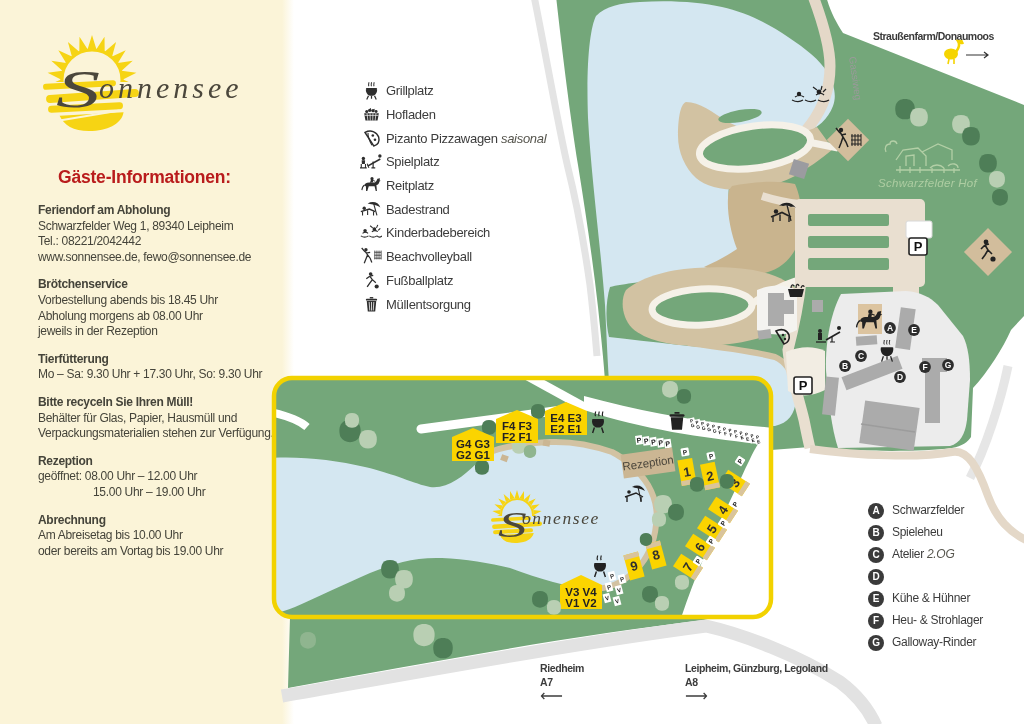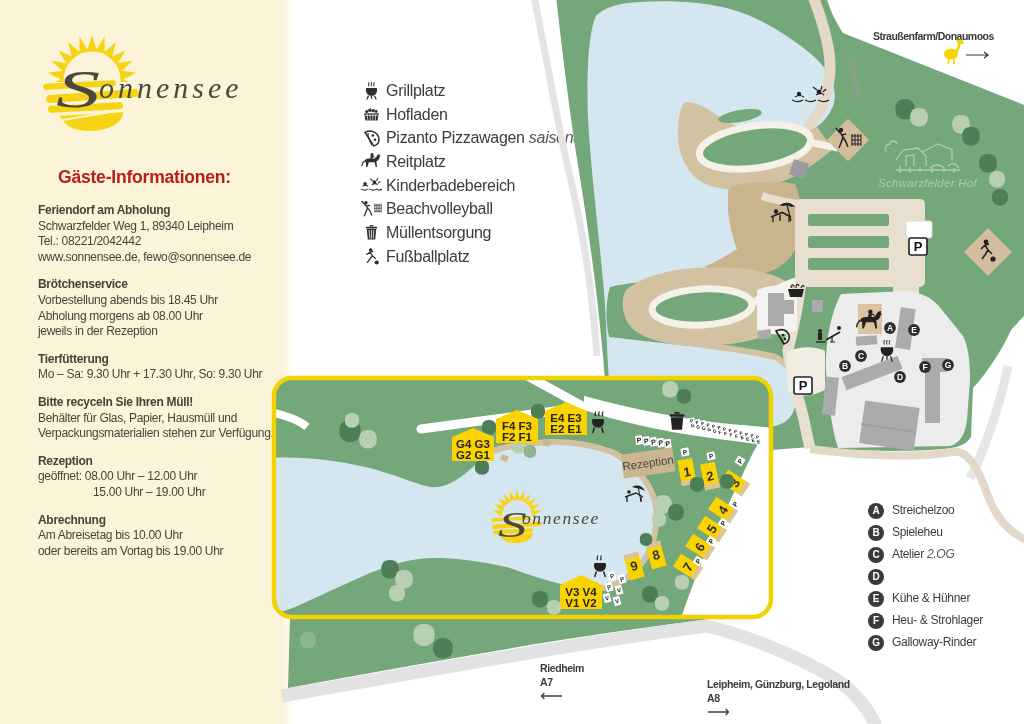--- a/index.html
+++ b/index.html
@@ -2,21 +2,21 @@
 <html><head>
 <meta charset="utf-8">
 <style>
   html,body{margin:0;padding:0;}
   body{width:1024px;height:724px;position:relative;overflow:hidden;background:#fff;
        font-family:"Liberation Sans",sans-serif;}
   .abs{position:absolute;}
   .lp{color:#45443a;font-size:12px;line-height:15.6px;letter-spacing:-0.3px;}
   .lp b{font-weight:bold;}
   .sec{margin-bottom:12px;}
-  .leg{color:#3c3c3c;font-size:16px;letter-spacing:-0.3px;}
+  .leg{color:#3c3c3c;font-size:13px;letter-spacing:-0.3px;}
   .legrow{display:flex;align-items:center;height:23.7px;}
   .legrow .ic{width:26px;flex:0 0 26px;display:flex;justify-content:center;}
   .legrow .tx{margin-left:2px;}
   .ag{color:#3c3c3c;font-size:12px;letter-spacing:-0.3px;}
   .agrow{display:flex;margin-bottom:6px;}
   .agc{width:16px;height:16px;border-radius:50%;background:#3a3a3a;color:#fff;
        font-size:10px;font-weight:bold;text-align:center;line-height:16px;flex:0 0 16px;}
   .agt{margin-left:8px;line-height:15px;}
   i.lt{color:#55544c;}
 </style>
@@ -112,29 +112,60 @@
             <circle cx="4" cy="1.5" r="1.5" fill="#2e2e2e"></circle>
           </g>
         </svg>
       </span>
       <span class="tx">Pizanto Pizzawagen <i class="lt">saisonal</i></span>
     </div>
   <div class="legrow">
       <span class="ic">
         <svg width="22" height="19" viewBox="-13 -11 26 22">
 <g fill="#2e2e2e">
+            <circle cx="-9" cy="-3.5" r="2"></circle>
+            <path d="M-11,-1.5 L-7,-1.5 L-7.2,3 L-10.8,3 Z"></path>
+<path d="M-11.5,3 L-11.5,7 M-6.5,3 L-6.5,7 M-13,7.5 L-5,7.5" stroke="#2e2e2e" stroke-width="1.3" fill="none"></path>
+<path d="M-4,5.5 L11,-3" stroke="#2e2e2e" stroke-width="1.9" fill="none"></path>
+<circle cx="10.5" cy="-6.5" r="2"></circle>
+            <circle cx="-3,5" cy="2" r="0"></circle>
+<path d="M2.5,0 L2.5,7 M0.5,7.5 L5,7.5" stroke="#2e2e2e" stroke-width="1.4" fill="none"></path>
+<path d="M-4.5,2.5 L-2.5,7.5" stroke="#2e2e2e" stroke-width="1.2" fill="none"></path>
+          </g>
+        </svg>
+      </span>
+      <span class="tx">Spielplatz</span>
+    </div>
+  <div class="legrow">
+      <span class="ic">
+        <svg width="22" height="19" viewBox="-13 -11 26 22">
+<g fill="#2e2e2e">
 <path d="M-7.5,0.5 C-8,-2 -6,-3.5 -2,-3.5 L3,-3.5 C5,-3.5 6,-4.5 6.8,-6.2 L7.6,-8 L10.6,-8.6 L10.2,-6 L11.5,-5.6 L10,-4.8 C9.6,-2.4 8.4,-1 6.4,-0.6 L7,6.5 L5.6,6.5 L4.2,1 L-2.6,1 L-4.4,6.5 L-5.8,6.5 L-6,0.8 Z"></path>
 <path d="M-7.5,-0.5 C-9.5,0.5 -10.5,3 -10.8,5.5" stroke="#2e2e2e" stroke-width="1.2" fill="none"></path>
 <circle cx="1.2" cy="-8" r="1.9"></circle>
 <path d="M-0.2,-6.6 L2.6,-6.6 L2.2,-3.4 L0,-3.4 Z"></path>
 <path d="M2.4,-6 L5,-5 M0,-5.8 L-0.6,-2.8" stroke="#2e2e2e" stroke-width="1" fill="none"></path>
 </g>
         </svg>
       </span>
       <span class="tx">Reitplatz</span>
+    </div>
+  <div class="legrow">
+      <span class="ic">
+        <svg width="22" height="19" viewBox="-13 -11 26 22">
+<g fill="#2e2e2e">
+            <path d="M-4,-7 C2,-10.5 9,-8.5 11,-2.5 C5,-6 -1,-6 -4,-7 Z"></path>
+<path d="M3,-7.5 L7,7" stroke="#2e2e2e" stroke-width="1.3" fill="none"></path>
+<circle cx="-8" cy="-1.5" r="2"></circle>
+<path d="M-12,2.5 L-2,-0.5 L5,2.5" stroke="#2e2e2e" stroke-width="1.7" fill="none"></path>
+<path d="M-10,2.5 L-10,7 M3,2.5 L3,7 M-4,1 L-4,6.5" stroke="#2e2e2e" stroke-width="1.3" fill="none"></path>
+          </g>
+        </svg>
+      </span>
+      <span class="tx">Badestrand</span>
     </div>
   <div class="legrow">
       <span class="ic">
         <svg width="22" height="19" viewBox="-13 -11 26 22">
 <g fill="#2e2e2e">
             <circle cx="-7" cy="-2" r="2.1"></circle>
 <path d="M-10,1 C-8,-0.5 -5,-0.5 -3.5,1 M-12,4 C-9,6 -6,6 -3,4 M-2,4 C1,6 4,6 7,4" stroke="#2e2e2e" stroke-width="1.3" fill="none"></path>
 <circle cx="4" cy="-4" r="2.2"></circle>
 <path d="M1,-1 C3.5,-2.5 6,-2.5 8,-1 M-1,-8 L2,-5.5 M8,-9 L6.5,-5.5 M11,-5 L8.5,-2.5" stroke="#2e2e2e" stroke-width="1.3" fill="none"></path>
 <path d="M7,4 C9,6 11,6 13,4" stroke="#2e2e2e" stroke-width="1.3" fill="none"></path>
@@ -152,40 +183,40 @@
 <path d="M4,-5 L12,-5 M4,-1.5 L12,-1.5 M4,2 L12,2 M4.5,-7 L4.5,3.5 M7,-7 L7,3.5 M9.5,-7 L9.5,3.5 M12,-7 L12,3.5" stroke="#2e2e2e" stroke-width="0.9" fill="none"></path>
           </g>
         </svg>
       </span>
       <span class="tx">Beachvolleyball</span>
     </div>
   <div class="legrow">
       <span class="ic">
         <svg width="19" height="19" viewBox="-11 -11 22 22">
 <g fill="#2e2e2e">
+            <circle cx="-1" cy="-7.5" r="2.1"></circle>
+<path d="M-2,-5 L1,-1 L-2,3 L-5,7.5 M1,-1 L5,2.5 M-2,-5 L-6,-2 M-2,-5 L2,-6" stroke="#2e2e2e" stroke-width="1.5" fill="none"></path>
+<circle cx="6" cy="7" r="2.4"></circle>
+          </g>
+        </svg>
+      </span>
+      <span class="tx">Fußballplatz</span>
+    </div>
+  <div class="legrow">
+      <span class="ic">
+        <svg width="19" height="19" viewBox="-11 -11 22 22">
+<g fill="#2e2e2e">
             <path d="M-5.5,-4 L5.5,-4 L4.3,8 L-4.3,8 Z"></path>
 <rect x="-6.5" y="-6.8" width="13" height="2.2" rx="1"></rect>
 <path d="M-2,-7.8 L2,-7.8" stroke="#2e2e2e" stroke-width="1.6"></path>
 <path d="M-2.7,-3 L-2,7 M0,-3 L0,7 M2.7,-3 L2,7" stroke="#fff" stroke-width="0.9" fill="none"></path>
           </g>
         </svg>
       </span>
       <span class="tx">Müllentsorgung</span>
-    </div>
-  <div class="legrow">
-      <span class="ic">
-        <svg width="19" height="19" viewBox="-11 -11 22 22">
-<g fill="#2e2e2e">
-            <circle cx="-1" cy="-7.5" r="2.1"></circle>
-<path d="M-2,-5 L1,-1 L-2,3 L-5,7.5 M1,-1 L5,2.5 M-2,-5 L-6,-2 M-2,-5 L2,-6" stroke="#2e2e2e" stroke-width="1.5" fill="none"></path>
-<circle cx="6" cy="7" r="2.4"></circle>
-          </g>
-        </svg>
-      </span>
-      <span class="tx">Fußballplatz</span>
     </div>
 </div>
 
 <svg class="abs" style="left:0;top:0;" width="1024" height="724" viewBox="0 0 1024 724" id="mapsvg">
 <defs>
       <clipPath id="insetclip">
         <rect x="274" y="378" width="497" height="239" rx="18"></rect>
       </clipPath>
     </defs>
 
@@ -803,21 +834,21 @@
 
 </g>
 
 <rect x="274" y="378" width="497" height="239" rx="18" fill="none" stroke="#f2d200" stroke-width="4.5"></rect>
 
 </svg>
 
 <div class="abs ag" style="left:868px;top:503px;">
   <div class="agrow">
       <span class="agc">A</span>
-      <span class="agt">Streichelzoo</span>
+      <span class="agt">Schwarzfelder</span>
     </div>
   <div class="agrow">
       <span class="agc">B</span>
       <span class="agt">Spieleheu</span>
     </div>
   <div class="agrow">
       <span class="agc">C</span>
       <span class="agt">Atelier <i class="lt">2.OG</i></span>
     </div>
   <div class="agrow">
@@ -832,14 +863,14 @@
       <span class="agt">Heu- &amp; Strohlager</span>
     </div>
   <div class="agrow">
       <span class="agc">G</span>
       <span class="agt">Galloway-Rinder</span>
     </div>
 </div>
 
 <div class="abs" style="left:540px;top:661px;width:350px;color:#3c3c3c;font-size:10.5px;letter-spacing:-0.4px;font-weight:bold;line-height:14px;">
   <div style="position:absolute;left:0;top:0;width:139px;text-align:left;">Riedheim<br>A7<br><span style="font-weight:normal;font-size:16px;">⟵</span></div>
-  <div style="position:absolute;left:145px;top:16px;margin-left:22px;">Leipheim, Günzburg, Legoland<br>A8<br><span style="font-weight:normal;font-size:16px;">⟶</span></div>
+  <div style="position:absolute;left:145px;top:0;">Leipheim, Günzburg, Legoland<br>A8<br><span style="font-weight:normal;font-size:16px;">⟶</span></div>
 </div>
 
 </body></html>

